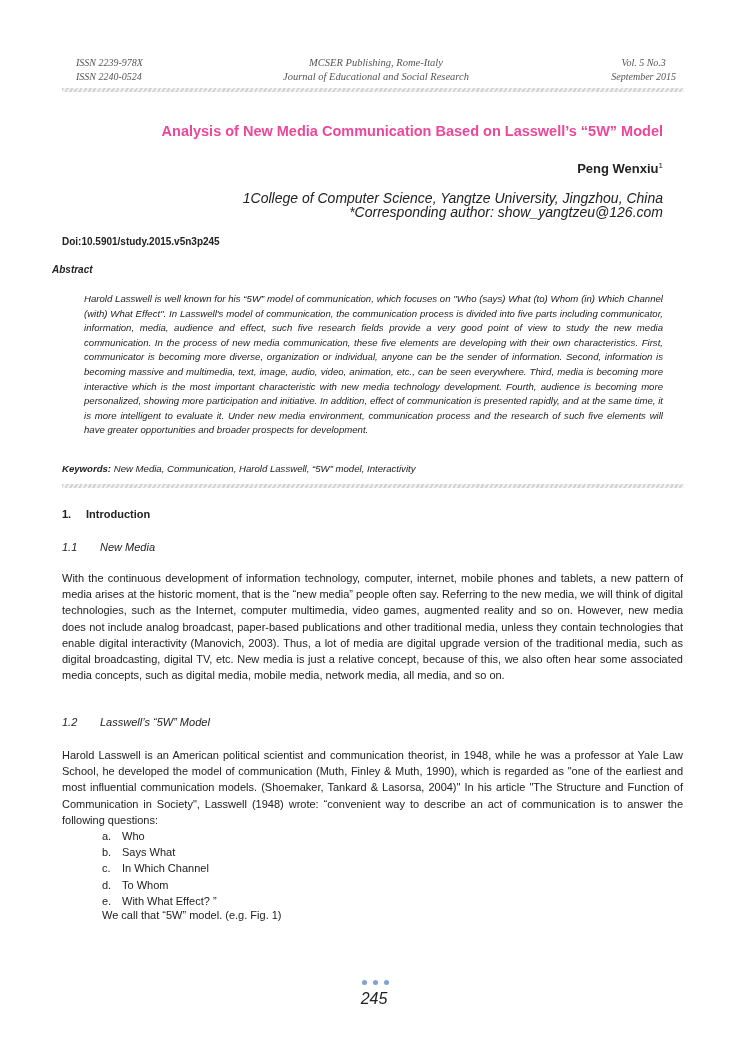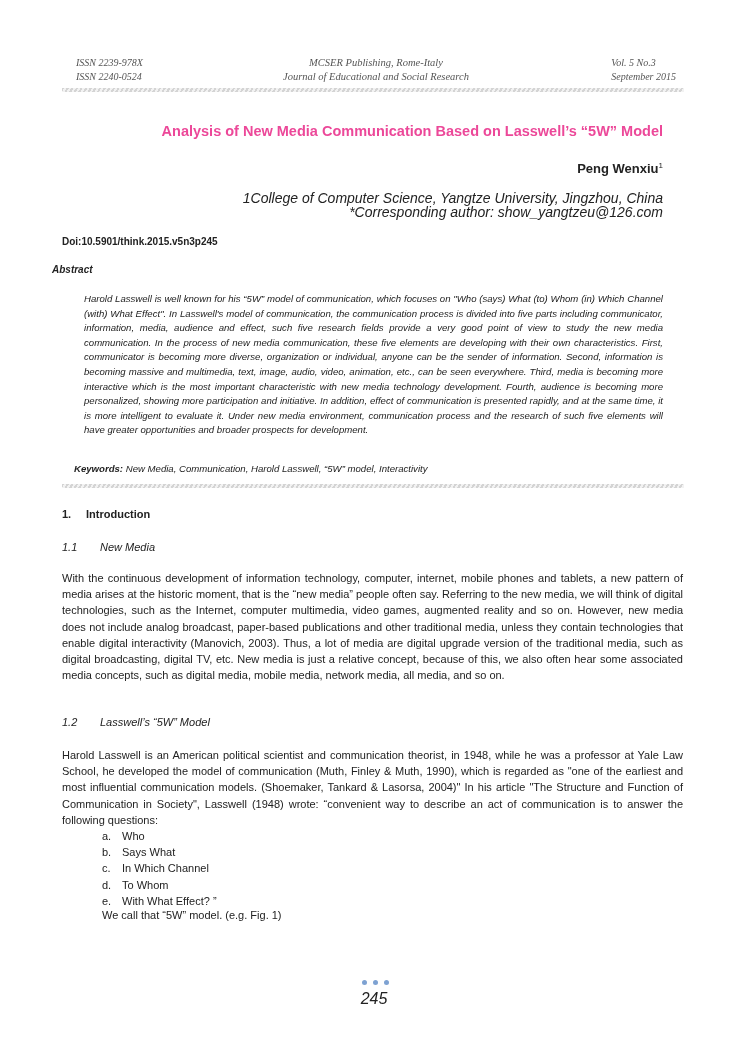--- a/index.html
+++ b/index.html
@@ -1,30 +1,30 @@
 <!DOCTYPE html>
 <html><head>
 <meta charset="utf-8">
 <style>
   html, body { margin:0; padding:0; background:#fff; }
   body { width:749px; height:1057px; position:relative; overflow:hidden; color:#222; font-family:"Liberation Sans", sans-serif; }
   .hdr { position:absolute; top:56px; left:76px; width:600px; height:34px; font-family:"Liberation Serif", serif; font-style:italic; font-size:10px; color:#555; }
   .hdr .l { position:absolute; left:0; top:0; line-height:14px; }
   .hdr .c { position:absolute; left:0; width:100%; top:0; text-align:center; line-height:14px; font-size:10.5px; }
-  .hdr .r { position:absolute; right:0; top:0; text-align:left; line-height:14px; }
+  .hdr .r { position:absolute; right:0; top:0; text-align:center; line-height:14px; }
   .stripe { position:absolute; left:62px; width:622px; height:4px; background:repeating-linear-gradient(120deg,#d4d4d4 0 2px,#f2f2f2 2px 4px); }
   .title { position:absolute; top:123px; left:62px; width:601px; text-align:right; font-weight:bold; font-size:14.5px; color:#ec4899; }
   .author { position:absolute; top:161px; left:62px; width:601px; text-align:right; font-weight:bold; font-size:13px; }
   .author sup { font-size:8px; font-weight:normal; }
   .affil { position:absolute; top:191px; left:62px; width:601px; text-align:right; font-style:italic; font-size:14px; line-height:14px; }
   .doi { position:absolute; top:236px; left:62px; font-weight:bold; font-size:10px; }
   .abs-h { position:absolute; top:264px; left:52px; font-weight:bold; font-style:italic; font-size:10px; }
   .abs { position:absolute; top:292px; left:84px; width:579px; font-style:italic; font-size:9.6px; line-height:14.6px; text-align:justify; }
   .kw { position:absolute; top:463px; left:62px; font-size:9.6px; font-style:italic; }
-  .kw b { font-style:italic;margin-left:12px; }
+  .kw b { font-style:italic; }
   .sec { position:absolute; left:62px; font-size:11px; }
   .sec.b { font-weight:bold; }
   .sec.i { font-style:italic; }
   .sec .num { display:inline-block; width:24px; }
   .sec.i .num { width:38px; }
   .para { position:absolute; left:62px; width:621px; font-size:11px; line-height:16.2px; text-align:justify; }
   .list { position:absolute; left:102px; top:828px; font-size:11px; line-height:16.2px; }
   .list .it span:first-child { display:inline-block; width:20px; }
   .tail { position:absolute; left:102px; top:909px; font-size:11px; }
   .dots { position:absolute; top:980px; left:362px; display:flex; gap:6px; }
@@ -50,21 +50,21 @@
 </div>
 <div class="stripe" style="top:88px"></div>
 
 <div class="title">Analysis of New Media Communication Based on Lasswell’s “5W” Model</div>
 <div class="author"><span>Peng Wenxiu</span><sup>1</sup></div>
 <div class="affil">
   <div>1College of Computer Science, Yangtze University, Jingzhou, China</div>
   <div>*Corresponding author: show_yangtzeu@126.com</div>
 </div>
 
-<div class="doi">Doi:10.5901/think.2015.v5n3p245</div>
+<div class="doi">Doi:10.5901/study.2015.v5n3p245</div>
 <div class="abs-h">Abstract</div>
 <div class="abs">Harold Lasswell is well known for his “5W” model of communication, which focuses on "Who (says) What (to) Whom (in) Which Channel (with) What Effect". In Lasswell's model of communication, the communication process is divided into five parts including communicator, information, media, audience and effect, such five research fields provide a very good point of view to study the new media communication. In the process of new media communication, these five elements are developing with their own characteristics. First, communicator is becoming more diverse, organization or individual, anyone can be the sender of information. Second, information is becoming massive and multimedia, text, image, audio, video, animation, etc., can be seen everywhere. Third, media is becoming more interactive which is the most important characteristic with new media technology development. Fourth, audience is becoming more personalized, showing more participation and initiative. In addition, effect of communication is presented rapidly, and at the same time, it is more intelligent to evaluate it. Under new media environment, communication process and the research of such five elements will have greater opportunities and broader prospects for development.</div>
 <div class="kw"><b>Keywords:</b> <span>New Media, Communication, Harold Lasswell, “5W” model, Interactivity</span></div>
 <div class="stripe" style="top:484px"></div>
 
 <div class="sec b" style="top:508px"><span class="num">1.</span><span>Introduction</span></div>
 <div class="sec i" style="top:541px"><span class="num">1.1</span><span>New Media</span></div>
 <div class="para" style="top:570px">With the continuous development of information technology, computer, internet, mobile phones and tablets, a new pattern of media arises at the historic moment, that is the “new media” people often say. Referring to the new media, we will think of digital technologies, such as the Internet, computer multimedia, video games, augmented reality and so on. However, new media does not include analog broadcast, paper-based publications and other traditional media, unless they contain technologies that enable digital interactivity (Manovich, 2003). Thus, a lot of media are digital upgrade version of the traditional media, such as digital broadcasting, digital TV, etc. New media is just a relative concept, because of this, we also often hear some associated media concepts, such as digital media, mobile media, network media, all media, and so on.</div>
 
 <div class="sec i" style="top:716px"><span class="num">1.2</span><span>Lasswell’s “5W” Model</span></div>

